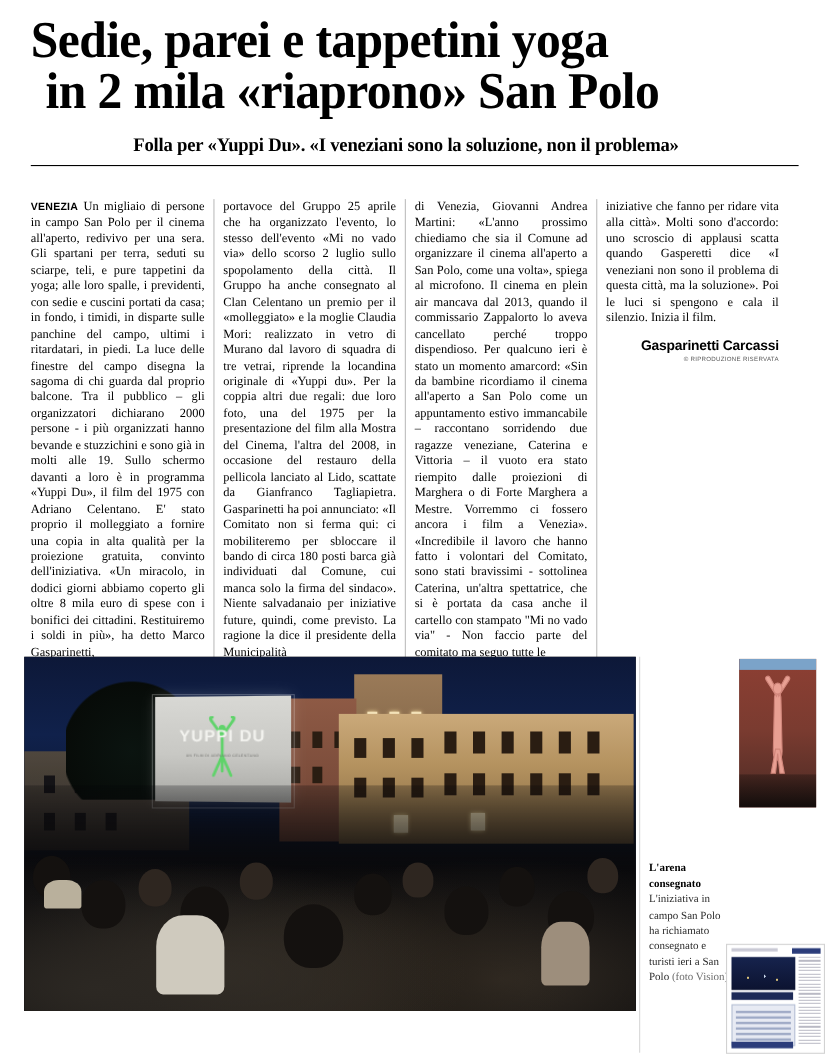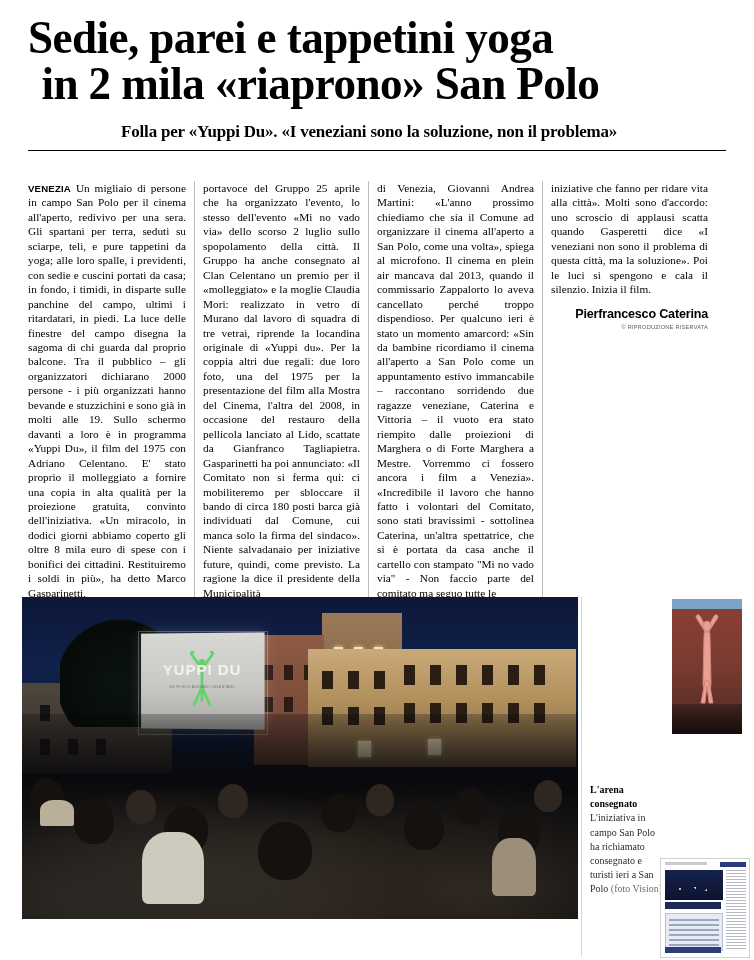--- a/index.html
+++ b/index.html
@@ -253,21 +253,21 @@
     <div class="col">
       <p>portavoce del Gruppo 25 aprile che ha organizzato l'evento, lo stesso dell'evento «Mi no vado via» dello scorso 2 luglio sullo spopolamento della città. Il Gruppo ha anche consegnato al Clan Celentano un premio per il «molleggiato» e la moglie Claudia Mori: realizzato in vetro di Murano dal lavoro di squadra di tre vetrai, riprende la locandina originale di «Yuppi du». Per la coppia altri due regali: due loro foto, una del 1975 per la presentazione del film alla Mostra del Cinema, l'altra del 2008, in occasione del restauro della pellicola lanciato al Lido, scattate da Gianfranco Tagliapietra. Gasparinetti ha poi annunciato: «Il Comitato non si ferma qui: ci mobiliteremo per sbloccare il bando di circa 180 posti barca già individuati dal Comune, cui manca solo la firma del sindaco». Niente salvadanaio per iniziative future, quindi, come previsto. La ragione la dice il presidente della Municipalità</p>
     </div>
 
     <div class="col">
       <p>di Venezia, Giovanni Andrea Martini: «L'anno prossimo chiediamo che sia il Comune ad organizzare il cinema all'aperto a San Polo, come una volta», spiega al microfono. Il cinema en plein air mancava dal 2013, quando il commissario Zappalorto lo aveva cancellato perché troppo dispendioso. Per qualcuno ieri è stato un momento amarcord: «Sin da bambine ricordiamo il cinema all'aperto a San Polo come un appuntamento estivo immancabile – raccontano sorridendo due ragazze veneziane, Caterina e Vittoria – il vuoto era stato riempito dalle proiezioni di Marghera o di Forte Marghera a Mestre. Vorremmo ci fossero ancora i film a Venezia». «Incredibile il lavoro che hanno fatto i volontari del Comitato, sono stati bravissimi - sottolinea Caterina, un'altra spettatrice, che si è portata da casa anche il cartello con stampato "Mi no vado via" - Non faccio parte del comitato ma seguo tutte le</p>
     </div>
 
     <div class="col">
       <p>iniziative che fanno per ridare vita alla città». Molti sono d'accordo: uno scroscio di applausi scatta quando Gasperetti dice «I veneziani non sono il problema di questa città, ma la soluzione». Poi le luci si spengono e cala il silenzio. Inizia il film.</p>
-      <div class="byline">Pierfrancesco Caterina</div>
+      <div class="byline">Gasparinetti Carcassi</div>
       <div class="copyright">© RIPRODUZIONE RISERVATA</div>
     </div>
 
   </div>
 
   <div class="photo-main">
     <div class="sky"></div>
 
     <div class="bld-left">
       <span class="win" style="left:18px;top:22px;"></span>

